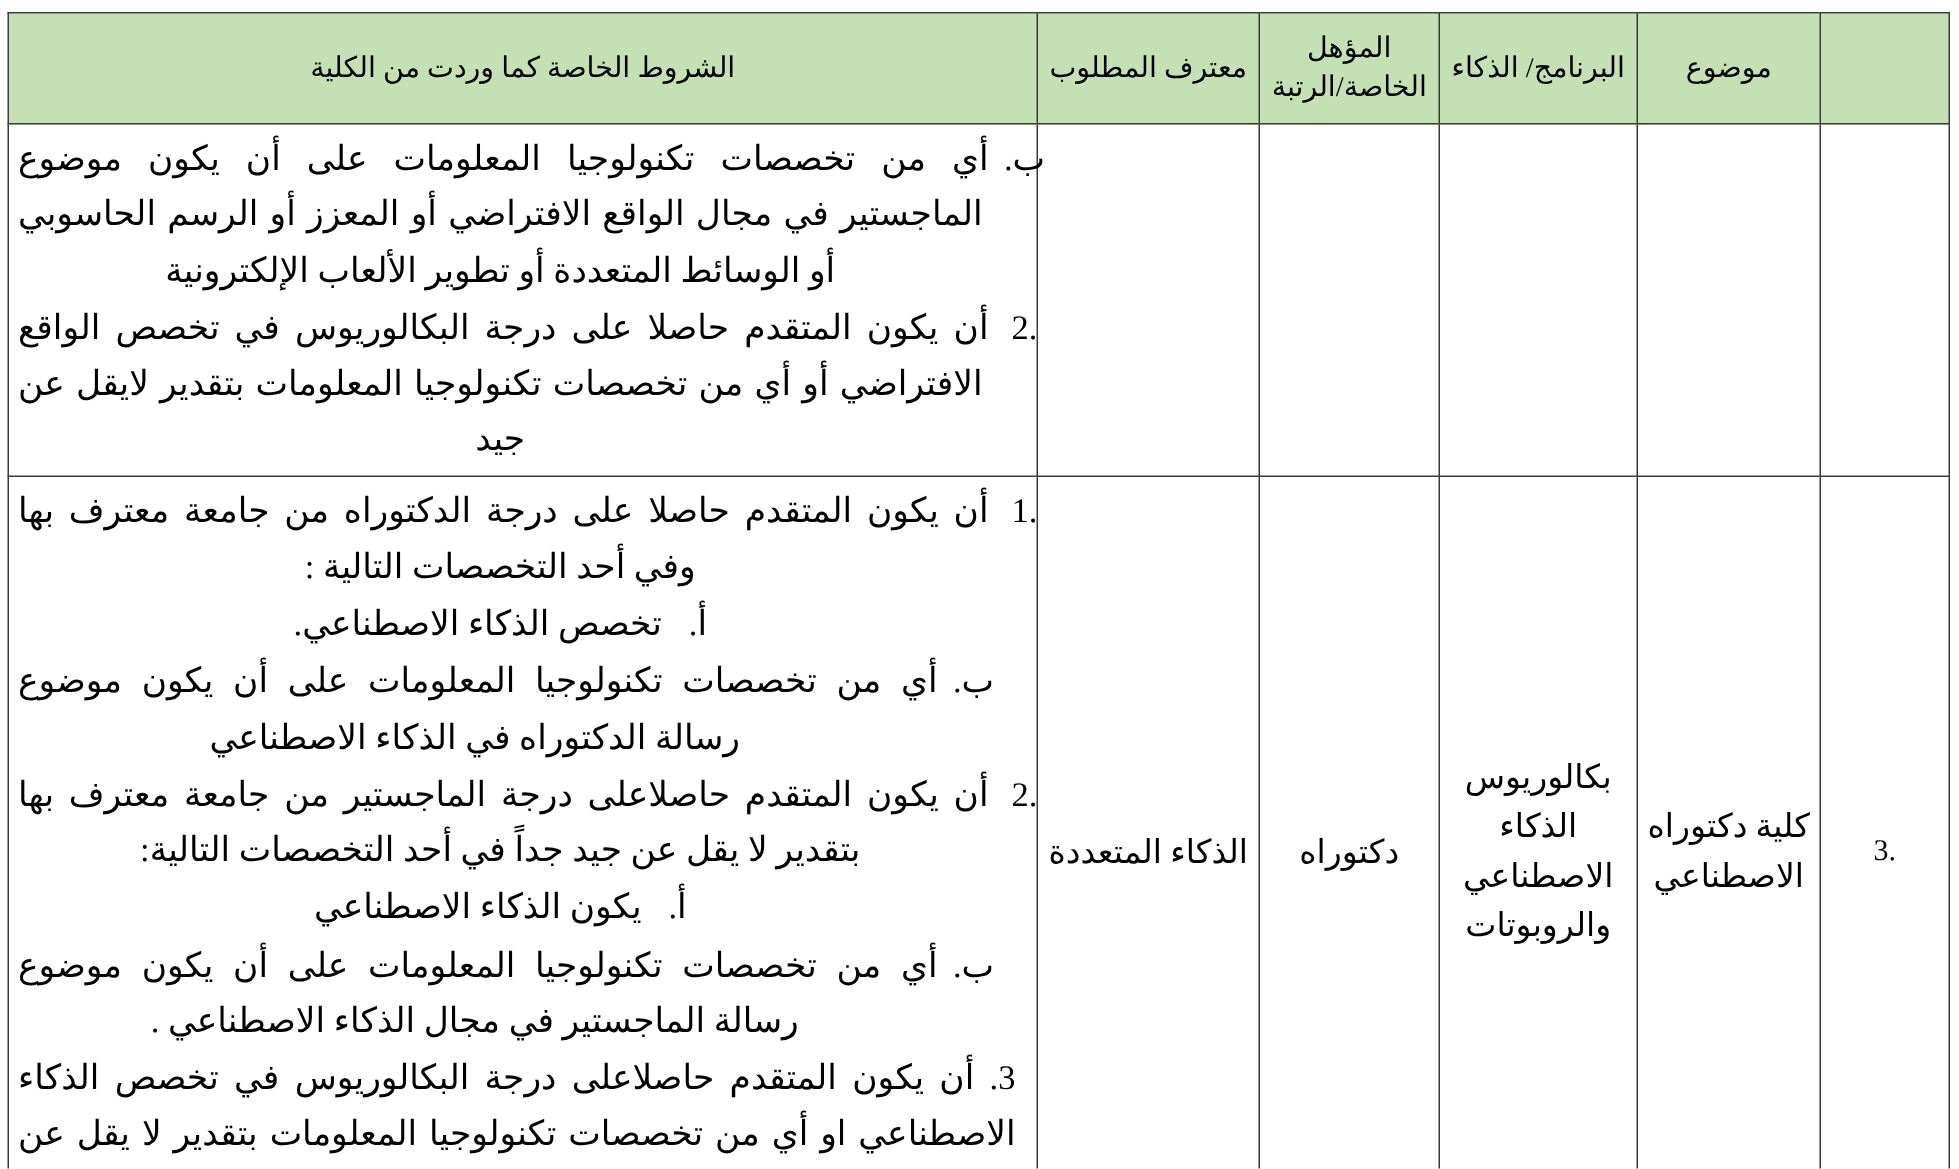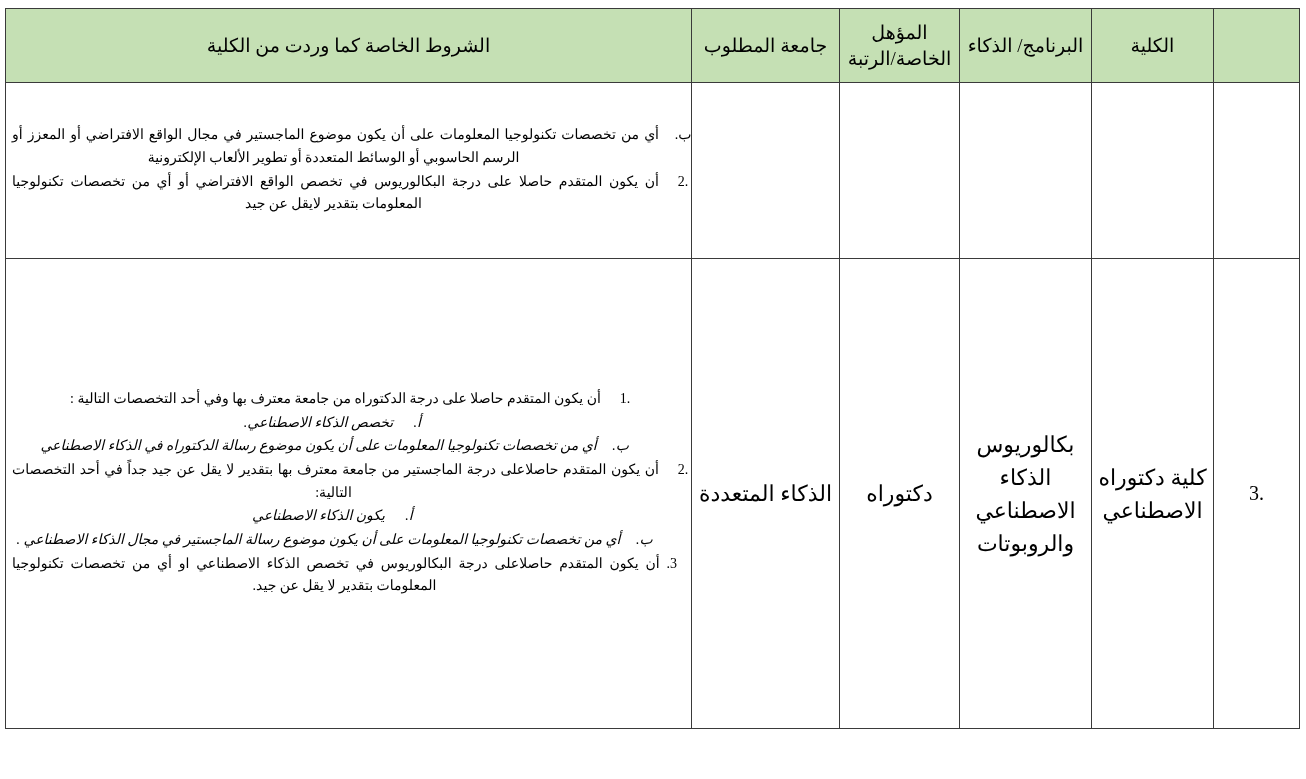--- a/index.html
+++ b/index.html
@@ -54,21 +54,21 @@
     text-align: center;
     font-size: 20px;
   }
   td.cell-center {
     text-align: center;
     font-size: 22px;
     line-height: 1.5;
   }
   td.cell-cond {
     text-align: right;
-    font-size: 14px;
+    font-size: 23px;
     line-height: 1.62;
     vertical-align: top;
     padding: 6px 10px 8px 10px;
   }
   .cond-list {
     margin: 0;
     padding: 0;
     list-style: none;
   }
   .cond-list li {
@@ -77,21 +77,20 @@
     text-align: justify;
     text-align-last: center;
   }
   .cond-list li.lvl0 {
     padding-right: 30px;
     text-indent: -26px;
   }
   .cond-list li.lvl1 {
     padding-right: 64px;
     text-indent: -26px;
-    font-style: italic;
   }
   .cond-list li.plain {
     padding-right: 8px;
     text-indent: 0;
   }
   .marker {
     display: inline-block;
     min-width: 22px;
   }
   .row-top td { height: 176px; }
@@ -106,24 +105,24 @@
       <col class="c-index">
       <col class="c-college">
       <col class="c-program">
       <col class="c-qual">
       <col class="c-spec">
       <col class="c-cond">
     </colgroup>
     <thead>
       <tr>
         <th></th>
-        <th>الكلية</th>
+        <th>موضوع</th>
         <th>البرنامج/ الذكاء</th>
         <th>المؤهل الخاصة/الرتبة</th>
-        <th>جامعة المطلوب</th>
+        <th>معترف المطلوب</th>
         <th>الشروط الخاصة كما وردت من الكلية</th>
       </tr>
     </thead>
     <tbody>
       <tr class="row-top">
         <td class="cell-index"></td>
         <td class="cell-center"></td>
         <td class="cell-center"></td>
         <td class="cell-center"></td>
         <td class="cell-center"></td>

